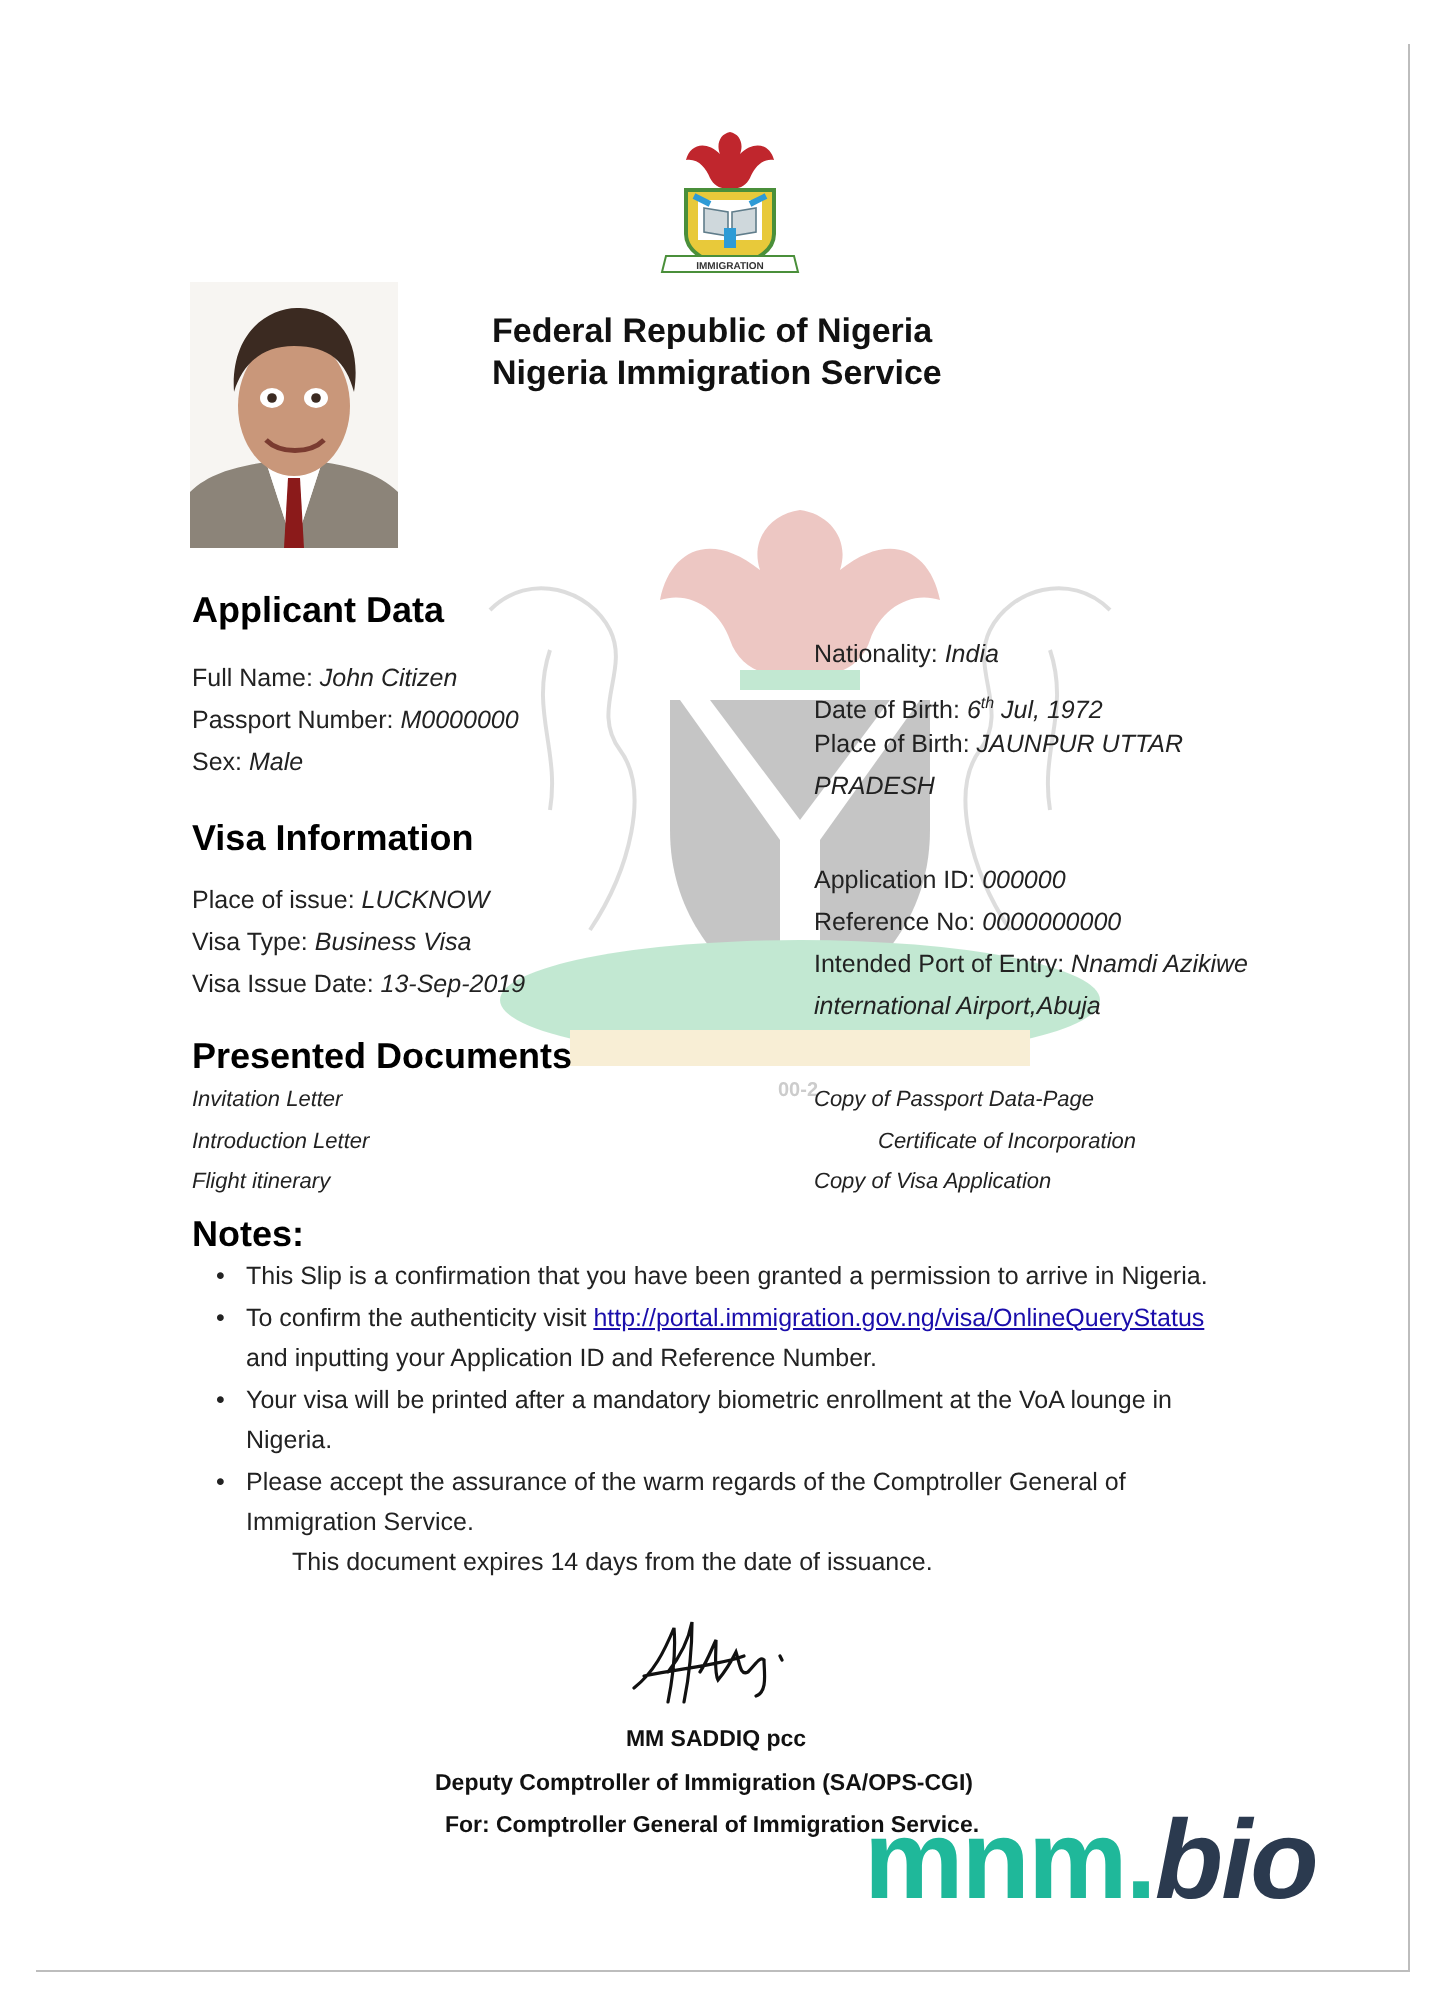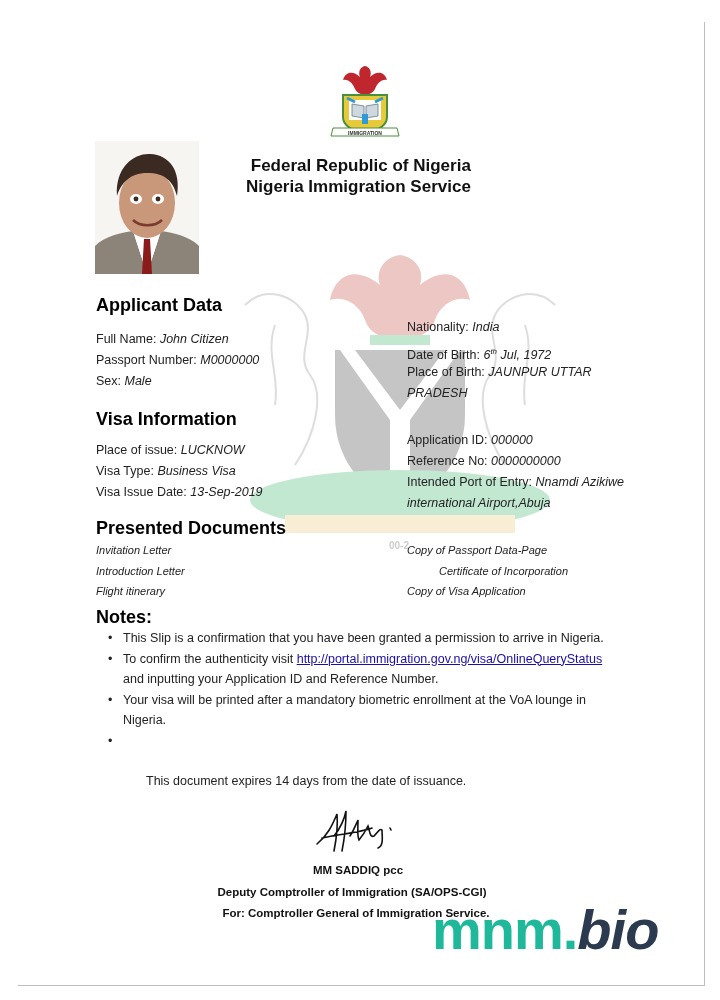--- a/index.html
+++ b/index.html
@@ -5,21 +5,21 @@
     html, body { margin: 0; padding: 0; background: #ffffff; }
     body { width: 720px; height: 1000px; position: relative; overflow: hidden; font-family: "Liberation Sans", sans-serif; color: #111; }
     .page-border-right { position: absolute; left: 704px; top: 22px; width: 1px; height: 964px; background: #bdbdbd; }
     .page-border-bottom { position: absolute; left: 18px; top: 985px; width: 687px; height: 1px; background: #bdbdbd; }
 
     .watermark { position: absolute; left: 225px; top: 245px; width: 350px; height: 300px; opacity: 0.28; }
 
     .emblem { position: absolute; left: 325px; top: 62px; width: 80px; height: 80px; }
     .photo { position: absolute; left: 95px; top: 141px; width: 104px; height: 133px; background: #f4f1ee; overflow: hidden; }
 
-    .header-title { position: absolute; left: 246px; top: 155px; font-weight: bold; font-size: 17px; line-height: 21px; color: #111; text-align: right; }
+    .header-title { position: absolute; left: 246px; top: 155px; font-weight: bold; font-size: 17px; line-height: 21px; color: #111; }
 
     .h2 { position: absolute; font-weight: bold; font-size: 18px; color: #000000; }
     .field { position: absolute; font-size: 12.5px; line-height: 21px; color: #222; }
     .field i { }
     .doc { position: absolute; font-size: 11px; line-height: 21px; font-style: italic; color: #222; }
 
     .notes { position: absolute; left: 106px; top: 628px; width: 520px; font-size: 12.5px; line-height: 20.5px; color: #222; margin: 0; padding: 0; list-style: none; }
     .notes li { position: relative; padding-left: 17px; }
     .notes li .bullet { position: absolute; left: 2px; top: 0; }
     .notes a { color: #1a0dab; text-decoration: underline; }
@@ -114,21 +114,21 @@
 <div class="doc" style="left:96px; top:581px;">Flight itinerary</div>
 <div class="doc" style="left:407px; top:540px;">Copy of Passport Data-Page</div>
 <div class="doc" style="left:407px; top:561px;margin-left:32px;">Certificate of Incorporation</div>
 <div class="doc" style="left:407px; top:581px;">Copy of Visa Application</div>
 
 <div class="h2" style="left:96px; top:607px;">Notes:</div>
 <ul class="notes">
   <li><span class="bullet">•</span><span>This Slip is a confirmation that you have been granted a permission to arrive in Nigeria.</span></li>
   <li><span class="bullet">•</span><span>To confirm the authenticity visit </span><a href="#">http://portal.immigration.gov.ng/visa/OnlineQueryStatus</a><span> and inputting your Application ID and Reference Number.</span></li>
   <li><span class="bullet">•</span><span>Your visa will be printed after a mandatory biometric enrollment at the VoA lounge in Nigeria.</span></li>
-  <li><span class="bullet">•</span></li>
+  <li><span class="bullet">•</span><span>Please accept the assurance of the warm regards of the Comptroller General of Immigration Service.</span></li>
 </ul>
 <div class="note-tail">This document expires 14 days from the date of issuance.</div>
 
 <svg class="sig" viewBox="0 0 95 50">
   <path d="M5 38 C15 30 20 20 25 8 C26 20 24 35 22 45 M22 30 C30 20 33 10 34 5 C34 20 32 35 30 45 M10 32 C30 28 50 26 60 22 M38 30 C42 24 44 18 46 14 C46 22 45 30 47 34 C52 28 54 24 56 20 C58 26 58 32 62 30 C66 26 68 22 70 24 C70 30 72 40 66 42 M78 22 L79 24" fill="none" stroke="#111" stroke-width="1.6" stroke-linecap="round"></path>
 </svg>
 <div class="signer l1">MM SADDIQ pcc</div>
 <div class="signer l2">Deputy Comptroller of Immigration (SA/OPS-CGI)</div>
 <div class="signer l3">For: Comptroller General of Immigration Service.</div>
 

